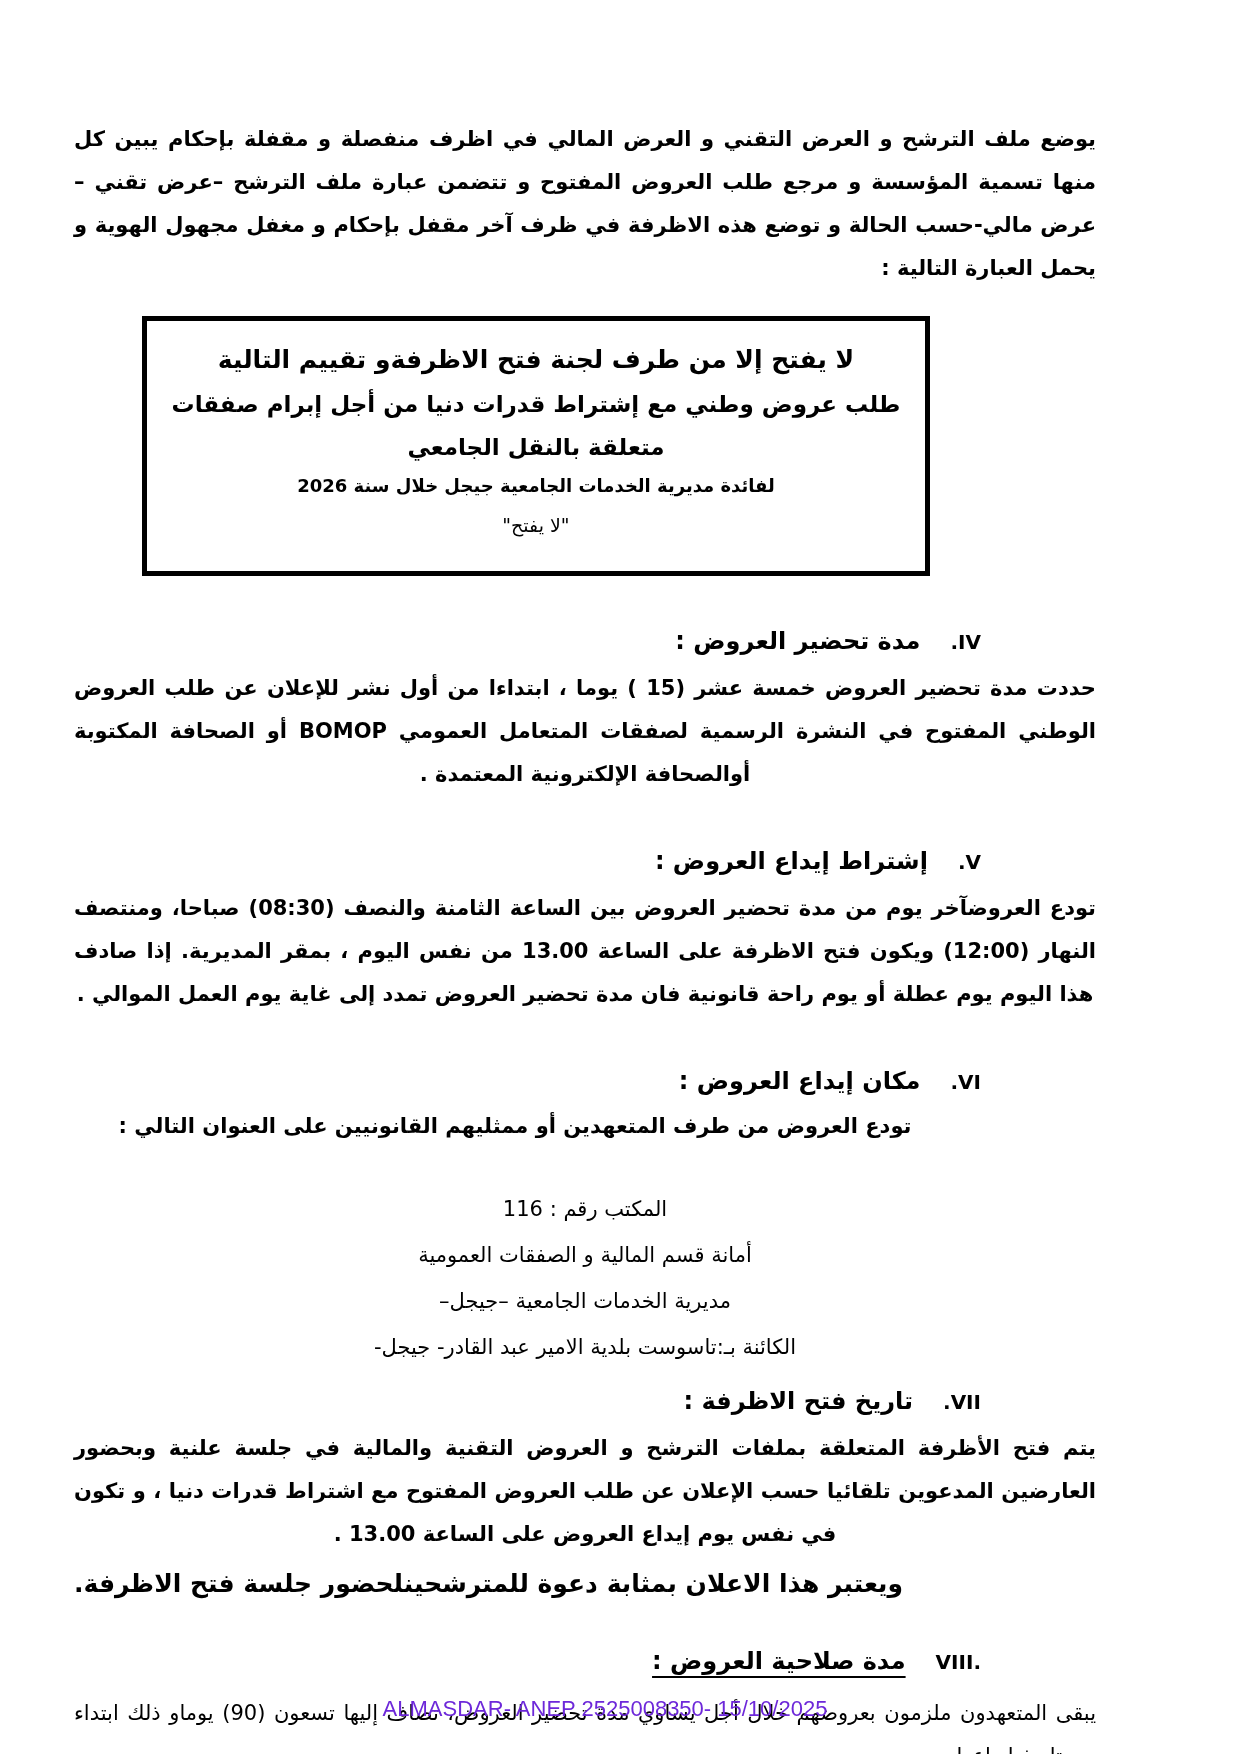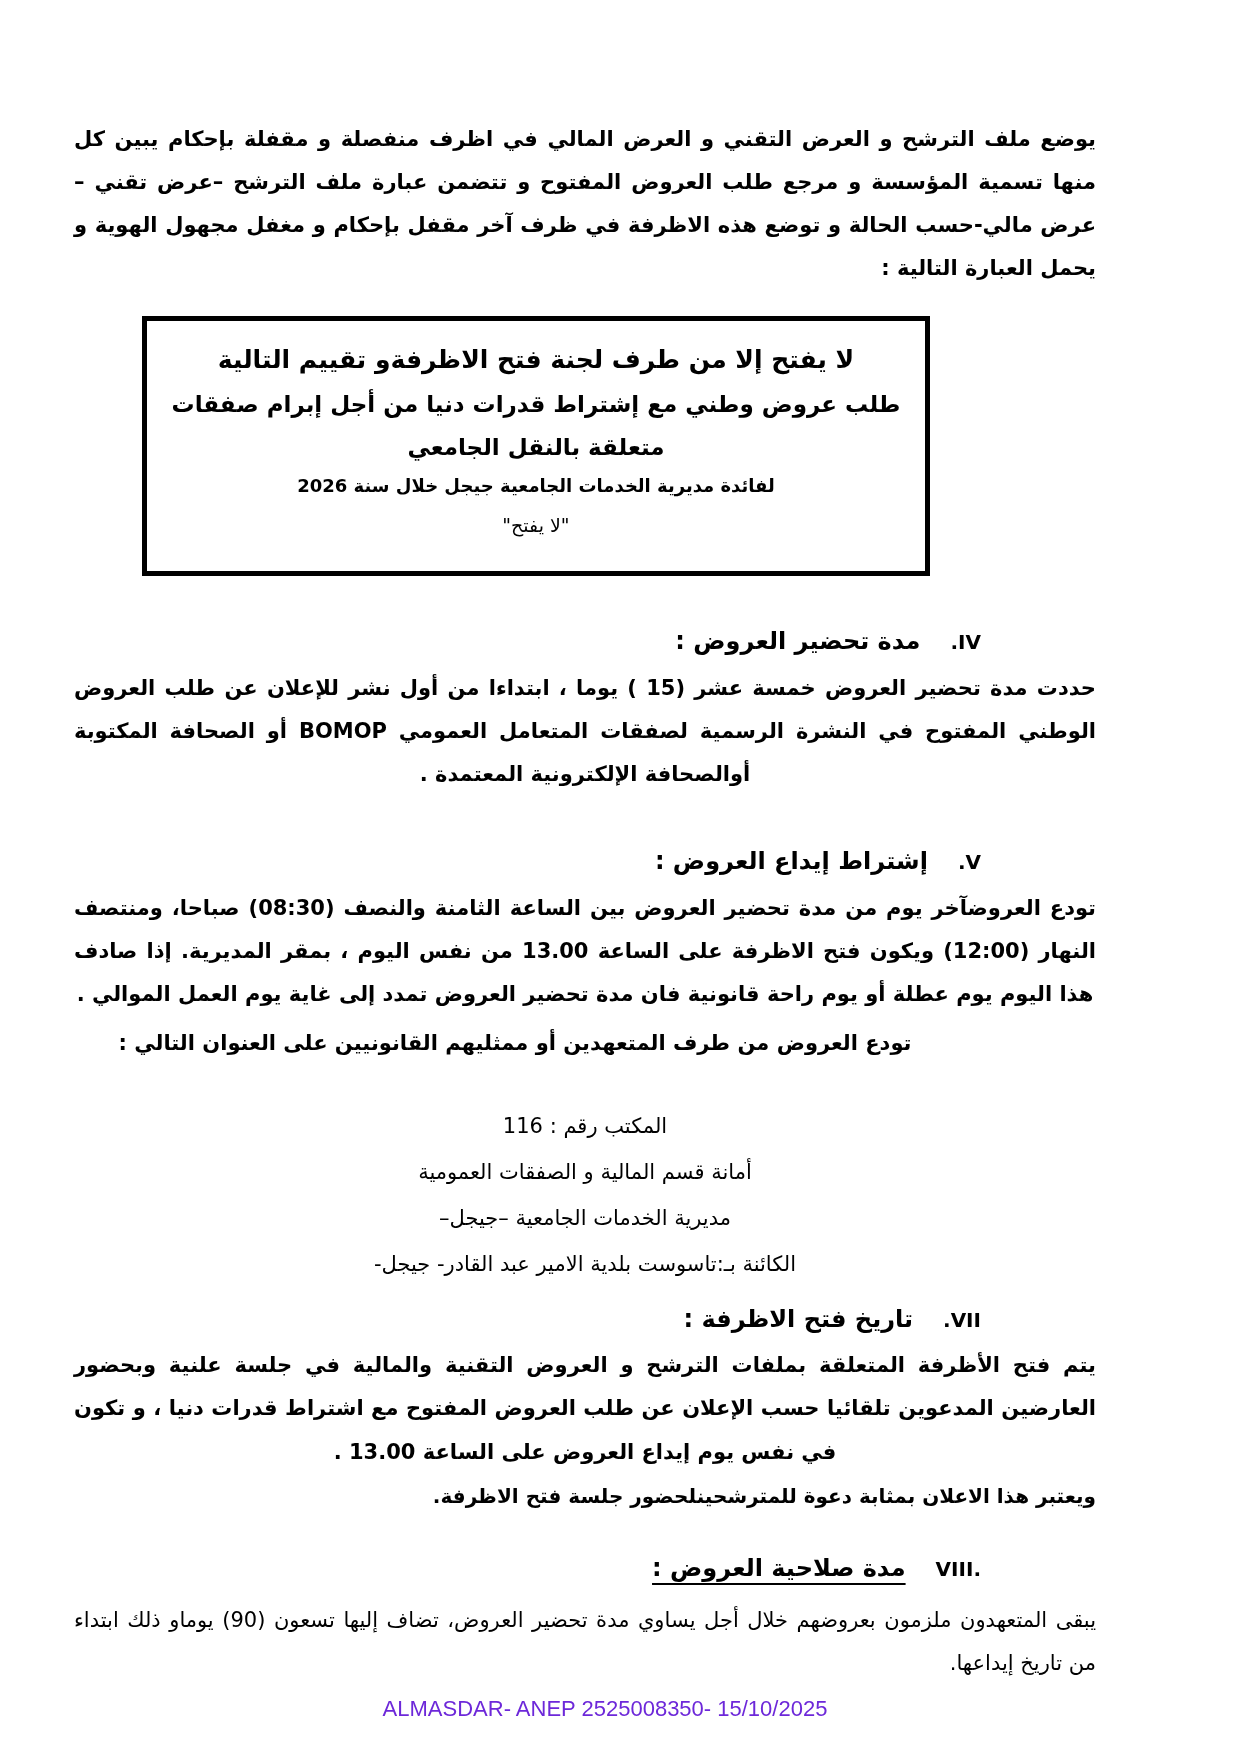--- a/index.html
+++ b/index.html
@@ -76,23 +76,23 @@
   .address {
     text-align: center;
     font-size: 21px;
     font-weight: normal;
     line-height: 2.2;
     margin-top: 38px;
   }
   .address .addr-line { display: block; }
 
   .note-line {
-    font-size: 20px;
+    font-size: 25px;
     font-weight: bold;
-    text-align: right;
+    text-align: left;
     line-height: 2.05;
     margin-top: 2px;
   }
 
   .vii-heading { margin-top: 14px; }
   .viii-heading { margin-top: 34px; }
   .viii-body { font-weight: normal; margin-top: 14px; }
 
   .footer {
     position: absolute;
@@ -124,20 +124,23 @@
   <div class="heading" dir="rtl">
     <span class="secnum">IV.</span><span class="sectitle">مدة تحضير  العروض :</span>
   </div>
   <p class="para center-last body-para" dir="rtl">حددت مدة تحضير العروض خمسة عشر (15 ) يوما ، ابتداءا من أول نشر للإعلان عن طلب العروض الوطني المفتوح في النشرة الرسمية لصفقات المتعامل العمومي BOMOP أو الصحافة المكتوبة أوالصحافة الإلكترونية المعتمدة .</p>
 
   <div class="heading" dir="rtl">
     <span class="secnum">V.</span><span class="sectitle">إشتراط إيداع العروض :</span>
   </div>
   <p class="para center-last body-para" dir="rtl">تودع  العروضآخر يوم من مدة تحضير العروض  بين الساعة الثامنة والنصف (08:30) صباحا، ومنتصف النهار (12:00)  ويكون فتح الاظرفة على الساعة 13.00 من نفس اليوم ، بمقر المديرية. إذا صادف هذا اليوم يوم عطلة أو يوم راحة قانونية فان مدة تحضير العروض تمدد إلى غاية يوم العمل الموالي .</p>
 
+  <div class="heading" dir="rtl">
+    <span class="secnum">VI.</span><span class="sectitle">مكان إيداع العروض :</span>
+  </div>
   <div class="indented-line" dir="rtl">تودع العروض من طرف المتعهدين أو ممثليهم القانونيين على العنوان التالي :</div>
 
   <div class="address" dir="rtl">
     <span class="addr-line">المكتب رقم : 116</span>
     <span class="addr-line">أمانة قسم المالية و الصفقات العمومية</span>
     <span class="addr-line">مديرية الخدمات الجامعية –جيجل–</span>
     <span class="addr-line">الكائنة بـ:تاسوست بلدية الامير عبد القادر- جيجل-</span>
   </div>
 
   <div class="heading vii-heading" dir="rtl">

